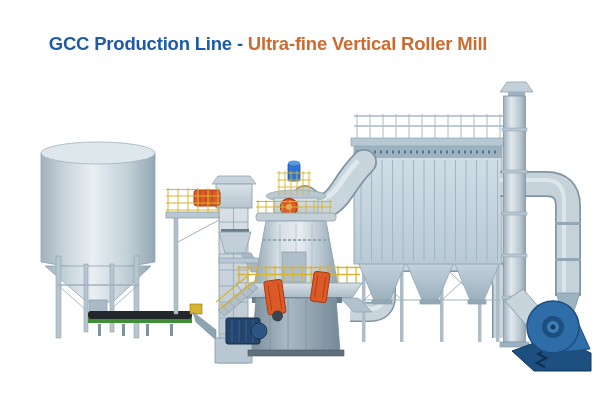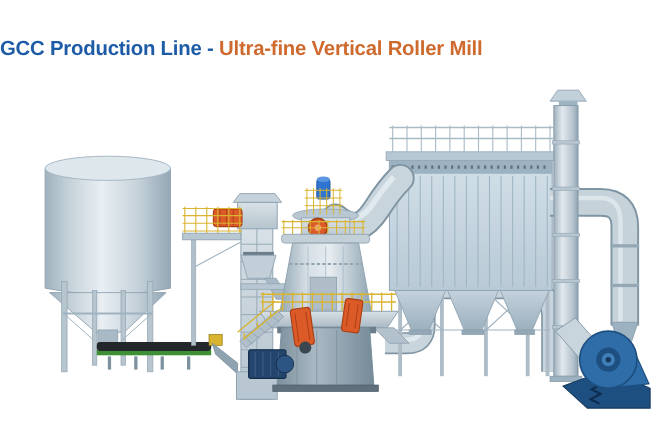--- a/index.html
+++ b/index.html
@@ -1,19 +1,19 @@
 <!DOCTYPE html>
 <html><head>
 <meta charset="utf-8">
 <style>
   html,body{margin:0;padding:0;background:#ffffff;}
   #stage{position:relative;width:600px;height:400px;background:#ffffff;overflow:hidden;
          font-family:"Liberation Sans", sans-serif;}
-  #title-bar{position:absolute;top:33px;left:0;width:496px;
-             font-size:18.5px;font-weight:bold;letter-spacing:-0.2px;white-space:nowrap;}
+  #title-bar{position:absolute;top:33px;left:0;width:496px;text-align:center;
+             font-size:18.5px;font-weight:bold;letter-spacing:-0.2px;white-space:nowrap;padding-left:20px;}
   #scene{position:absolute;top:0;left:0;}
   .hairline{stroke:#8fa3b1;stroke-width:0.8;}
 </style>
 </head>
 <body>
 <div id="stage">
 
 <div id="title-bar">
   <span style="color: rgb(29, 91, 167);">GCC Production Line - </span><span style="color: rgb(207, 106, 46);">Ultra-fine Vertical Roller Mill</span>
 </div>

